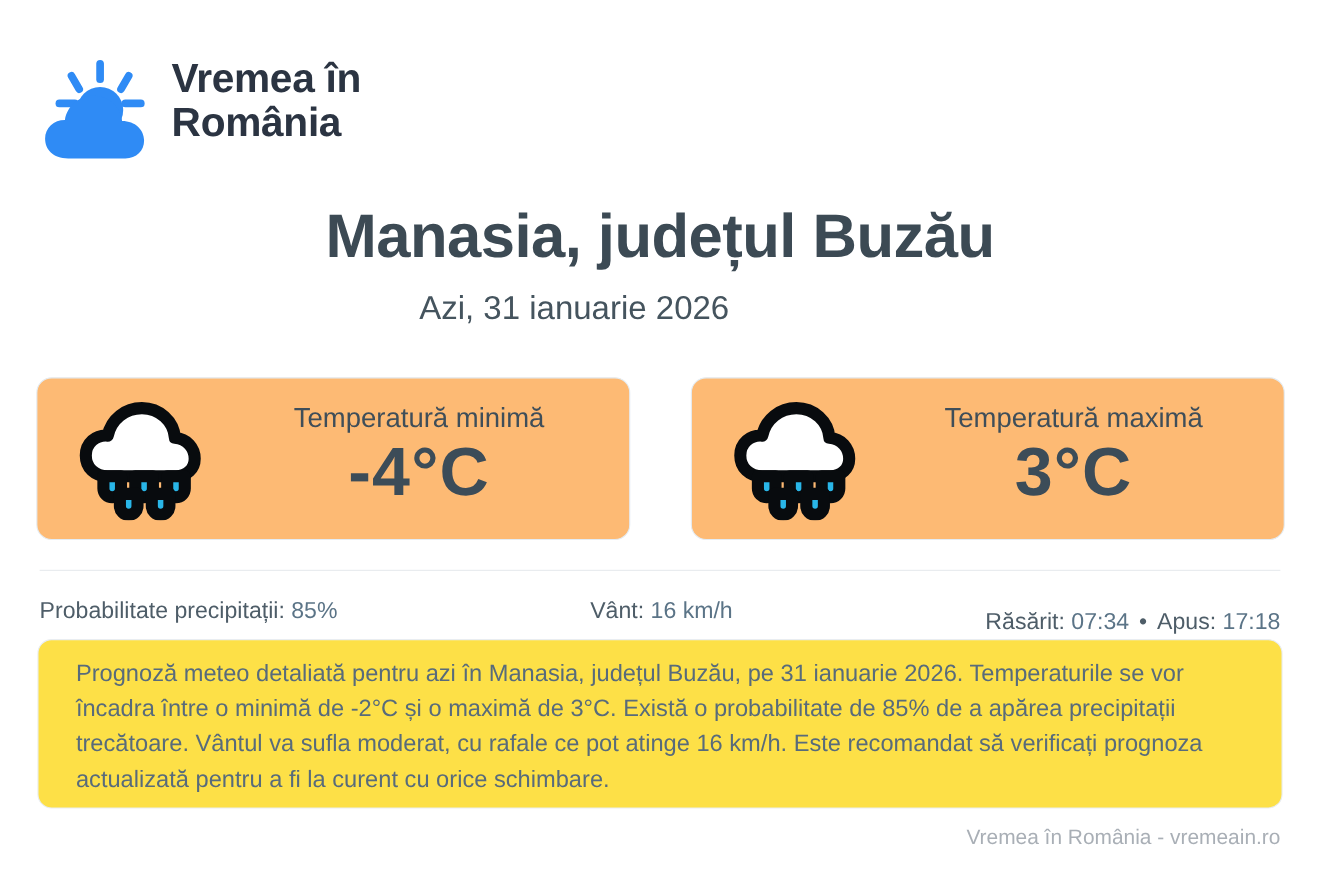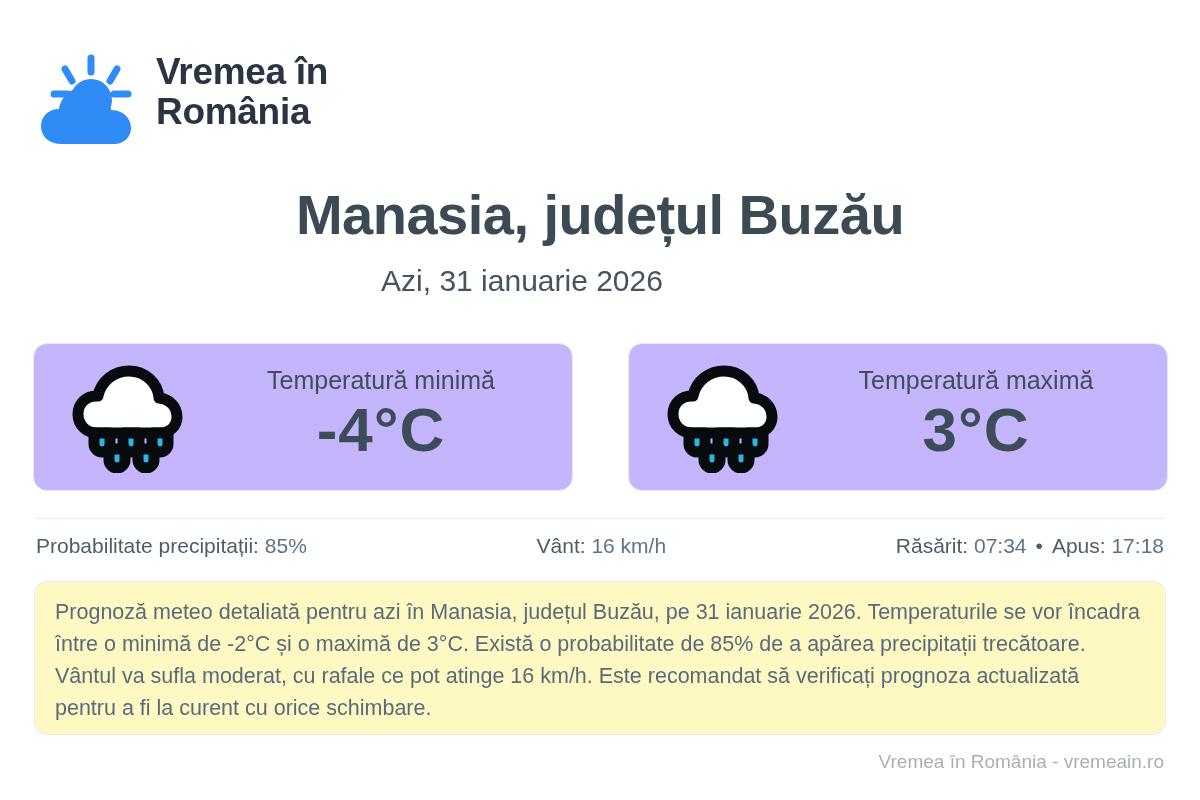--- a/index.html
+++ b/index.html
@@ -73,21 +73,21 @@
     position: absolute;
     left: 33px;
     top: 343px;
     width: 1135px;
     display: flex;
     gap: 55px;
   }
   .temp-card {
     flex: 1 1 0;
     height: 148px;
-    background: #c4b5fd;
+    background: #fdba74;
     border: 1px solid #e4ecf3;
     border-radius: 14px;
     display: flex;
     align-items: center;
     box-sizing: border-box;
     padding: 0 18px 0 34px;
     gap: 22px;
   }
   .rain-icon {
     width: 118px;
@@ -133,36 +133,36 @@
     display: flex;
     align-items: center;
   }
   .stat {
     font-size: 21px;
     color: #4e5d68;
     white-space: nowrap;
   }
   .stat-precip { flex: 0 0 auto; }
   .stat-wind   { flex: 1 1 auto; text-align: center; }
-  .stat-sun    { flex: 0 0 auto; margin-left: auto; }
+  .stat-sun    { flex: 0 0 auto; margin-left: auto; margin-top: 20px; }
   .stat .val { color: #5b7487; }
   .dot-sep { padding: 0 9px; color: #4e5d68; }
 
   
   .desc-box {
     position: absolute;
     left: 34px;
     top: 581px;
     width: 1132px;
     height: 154px;
-    background: #fef9c3;
+    background: #fde047;
     border: 1px solid #e9edf1;
     border-radius: 13px;
     box-sizing: border-box;
-    padding: 14px 24px 0 20px;
+    padding: 14px 24px 0 34px;
     overflow: hidden;
   }
   .desc-text {
     font-size: 21.5px;
     line-height: 32px;
     color: #586b7b;
   }
 
   
   .footer {

